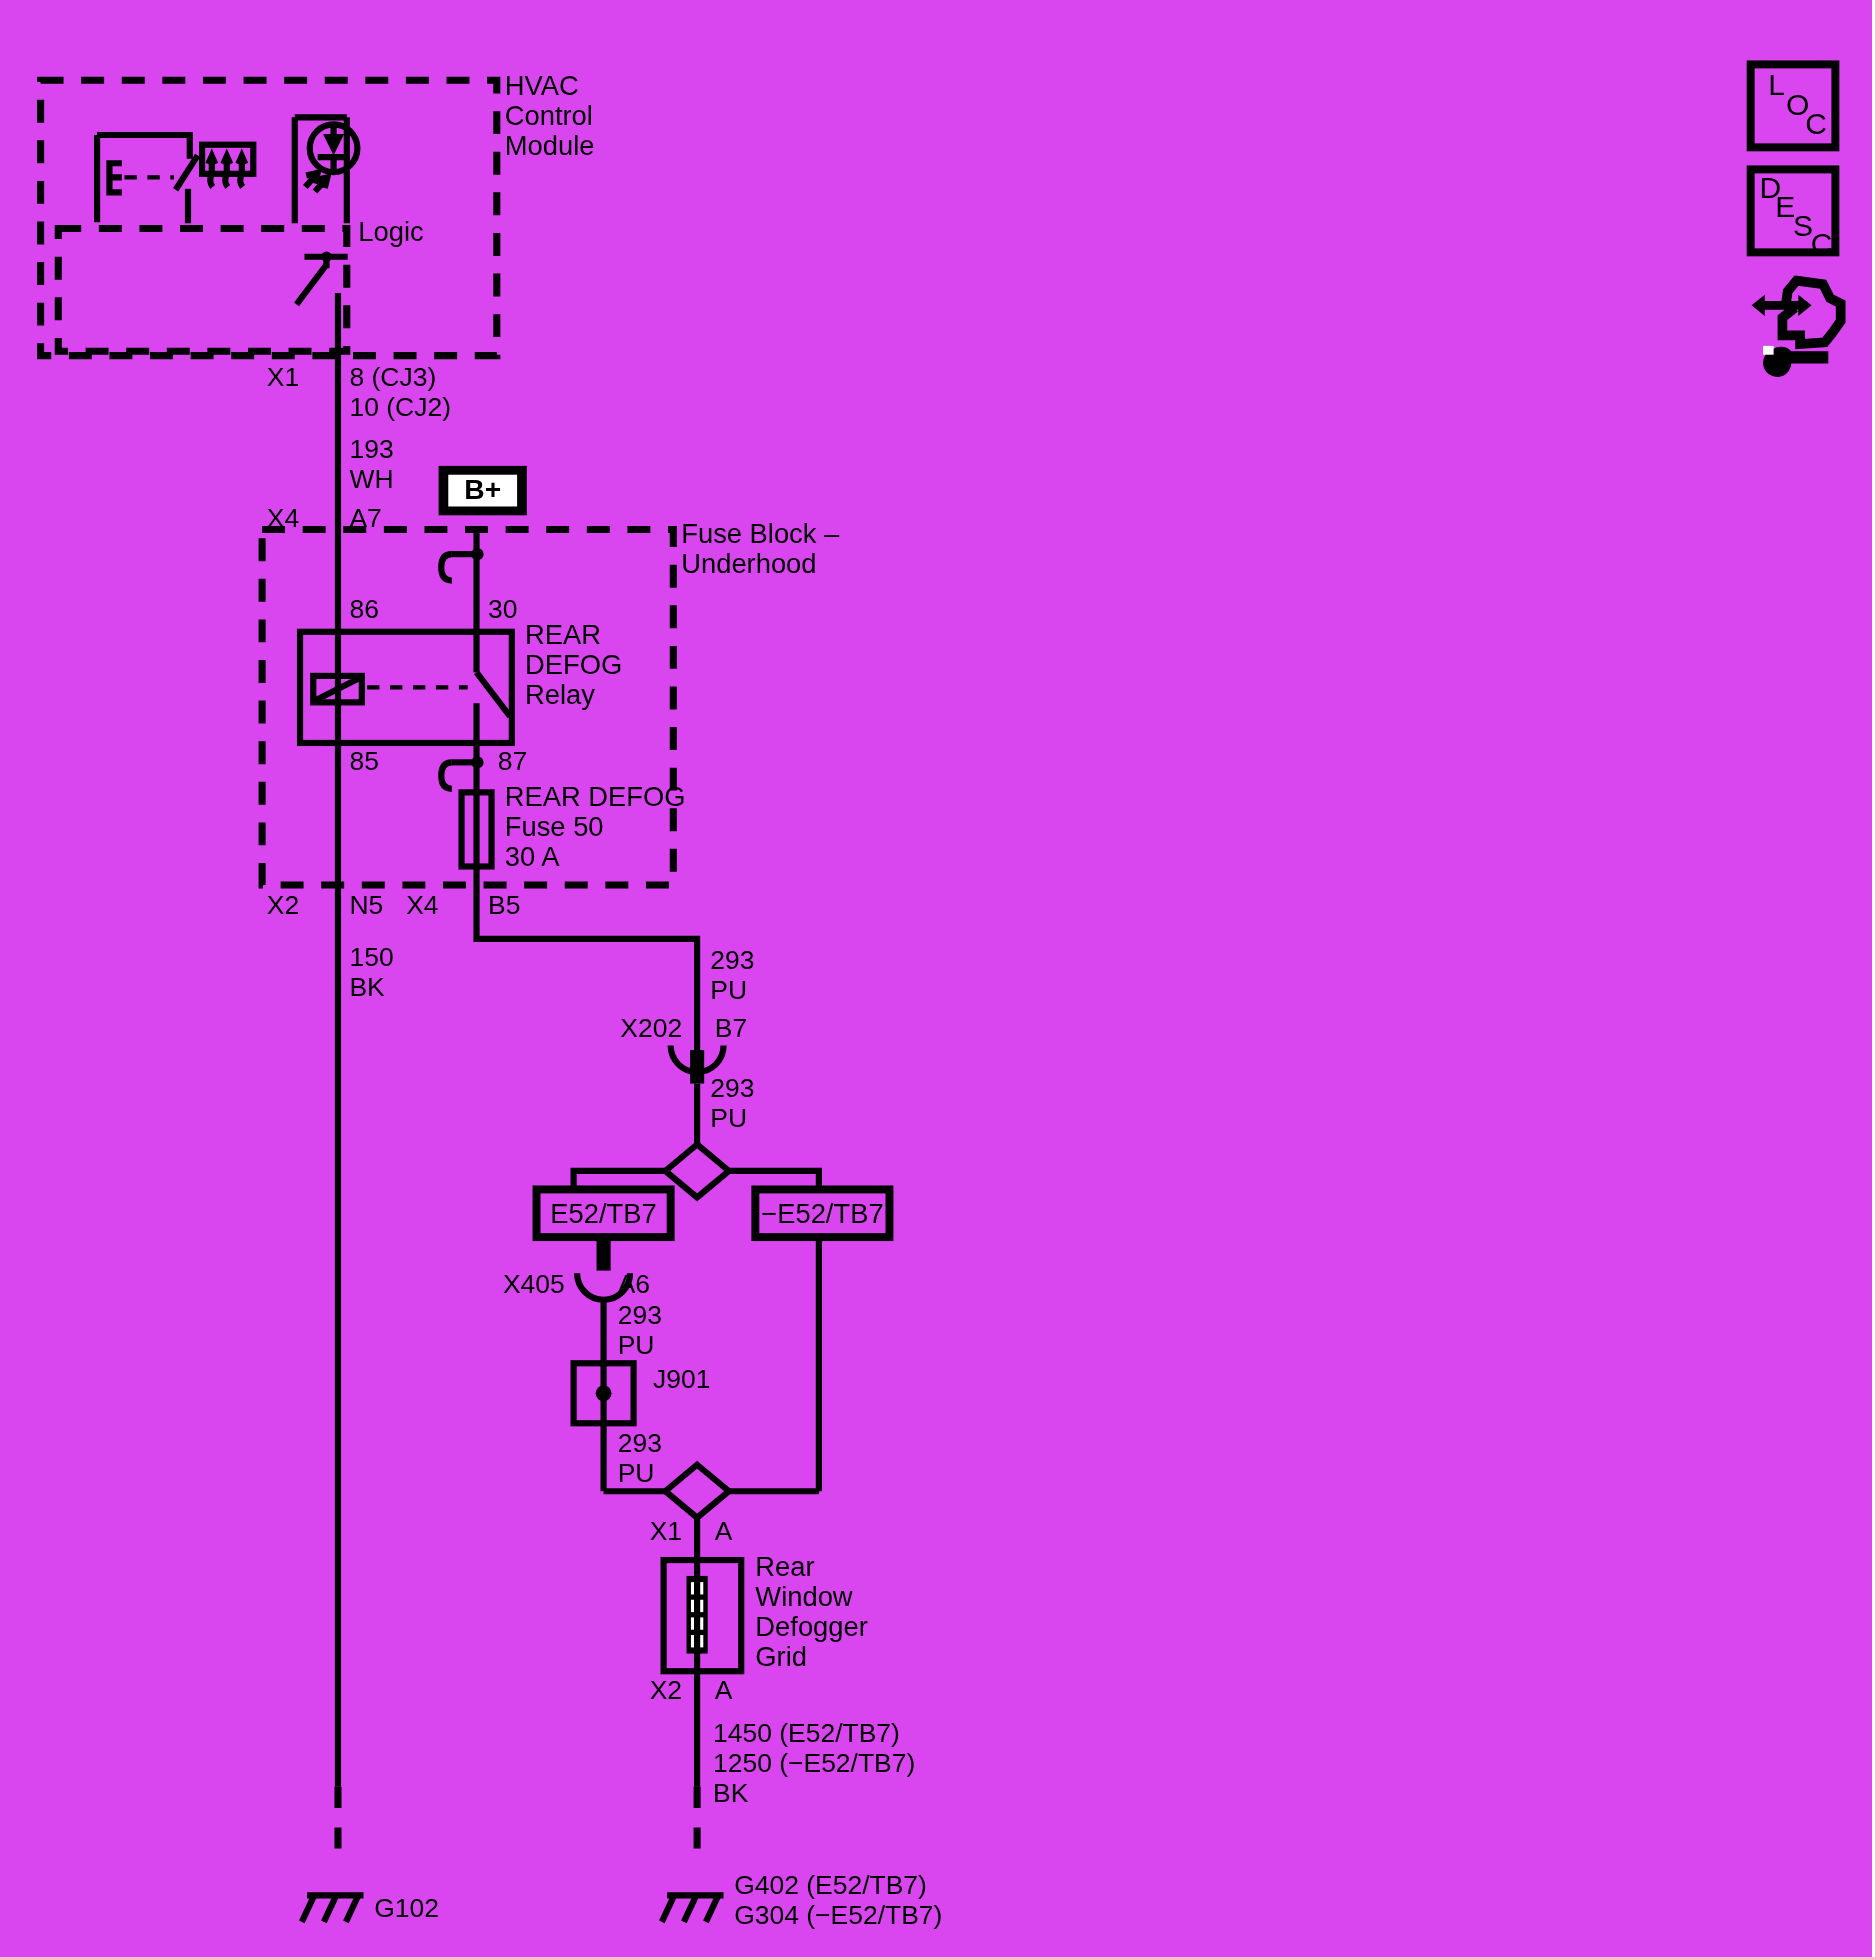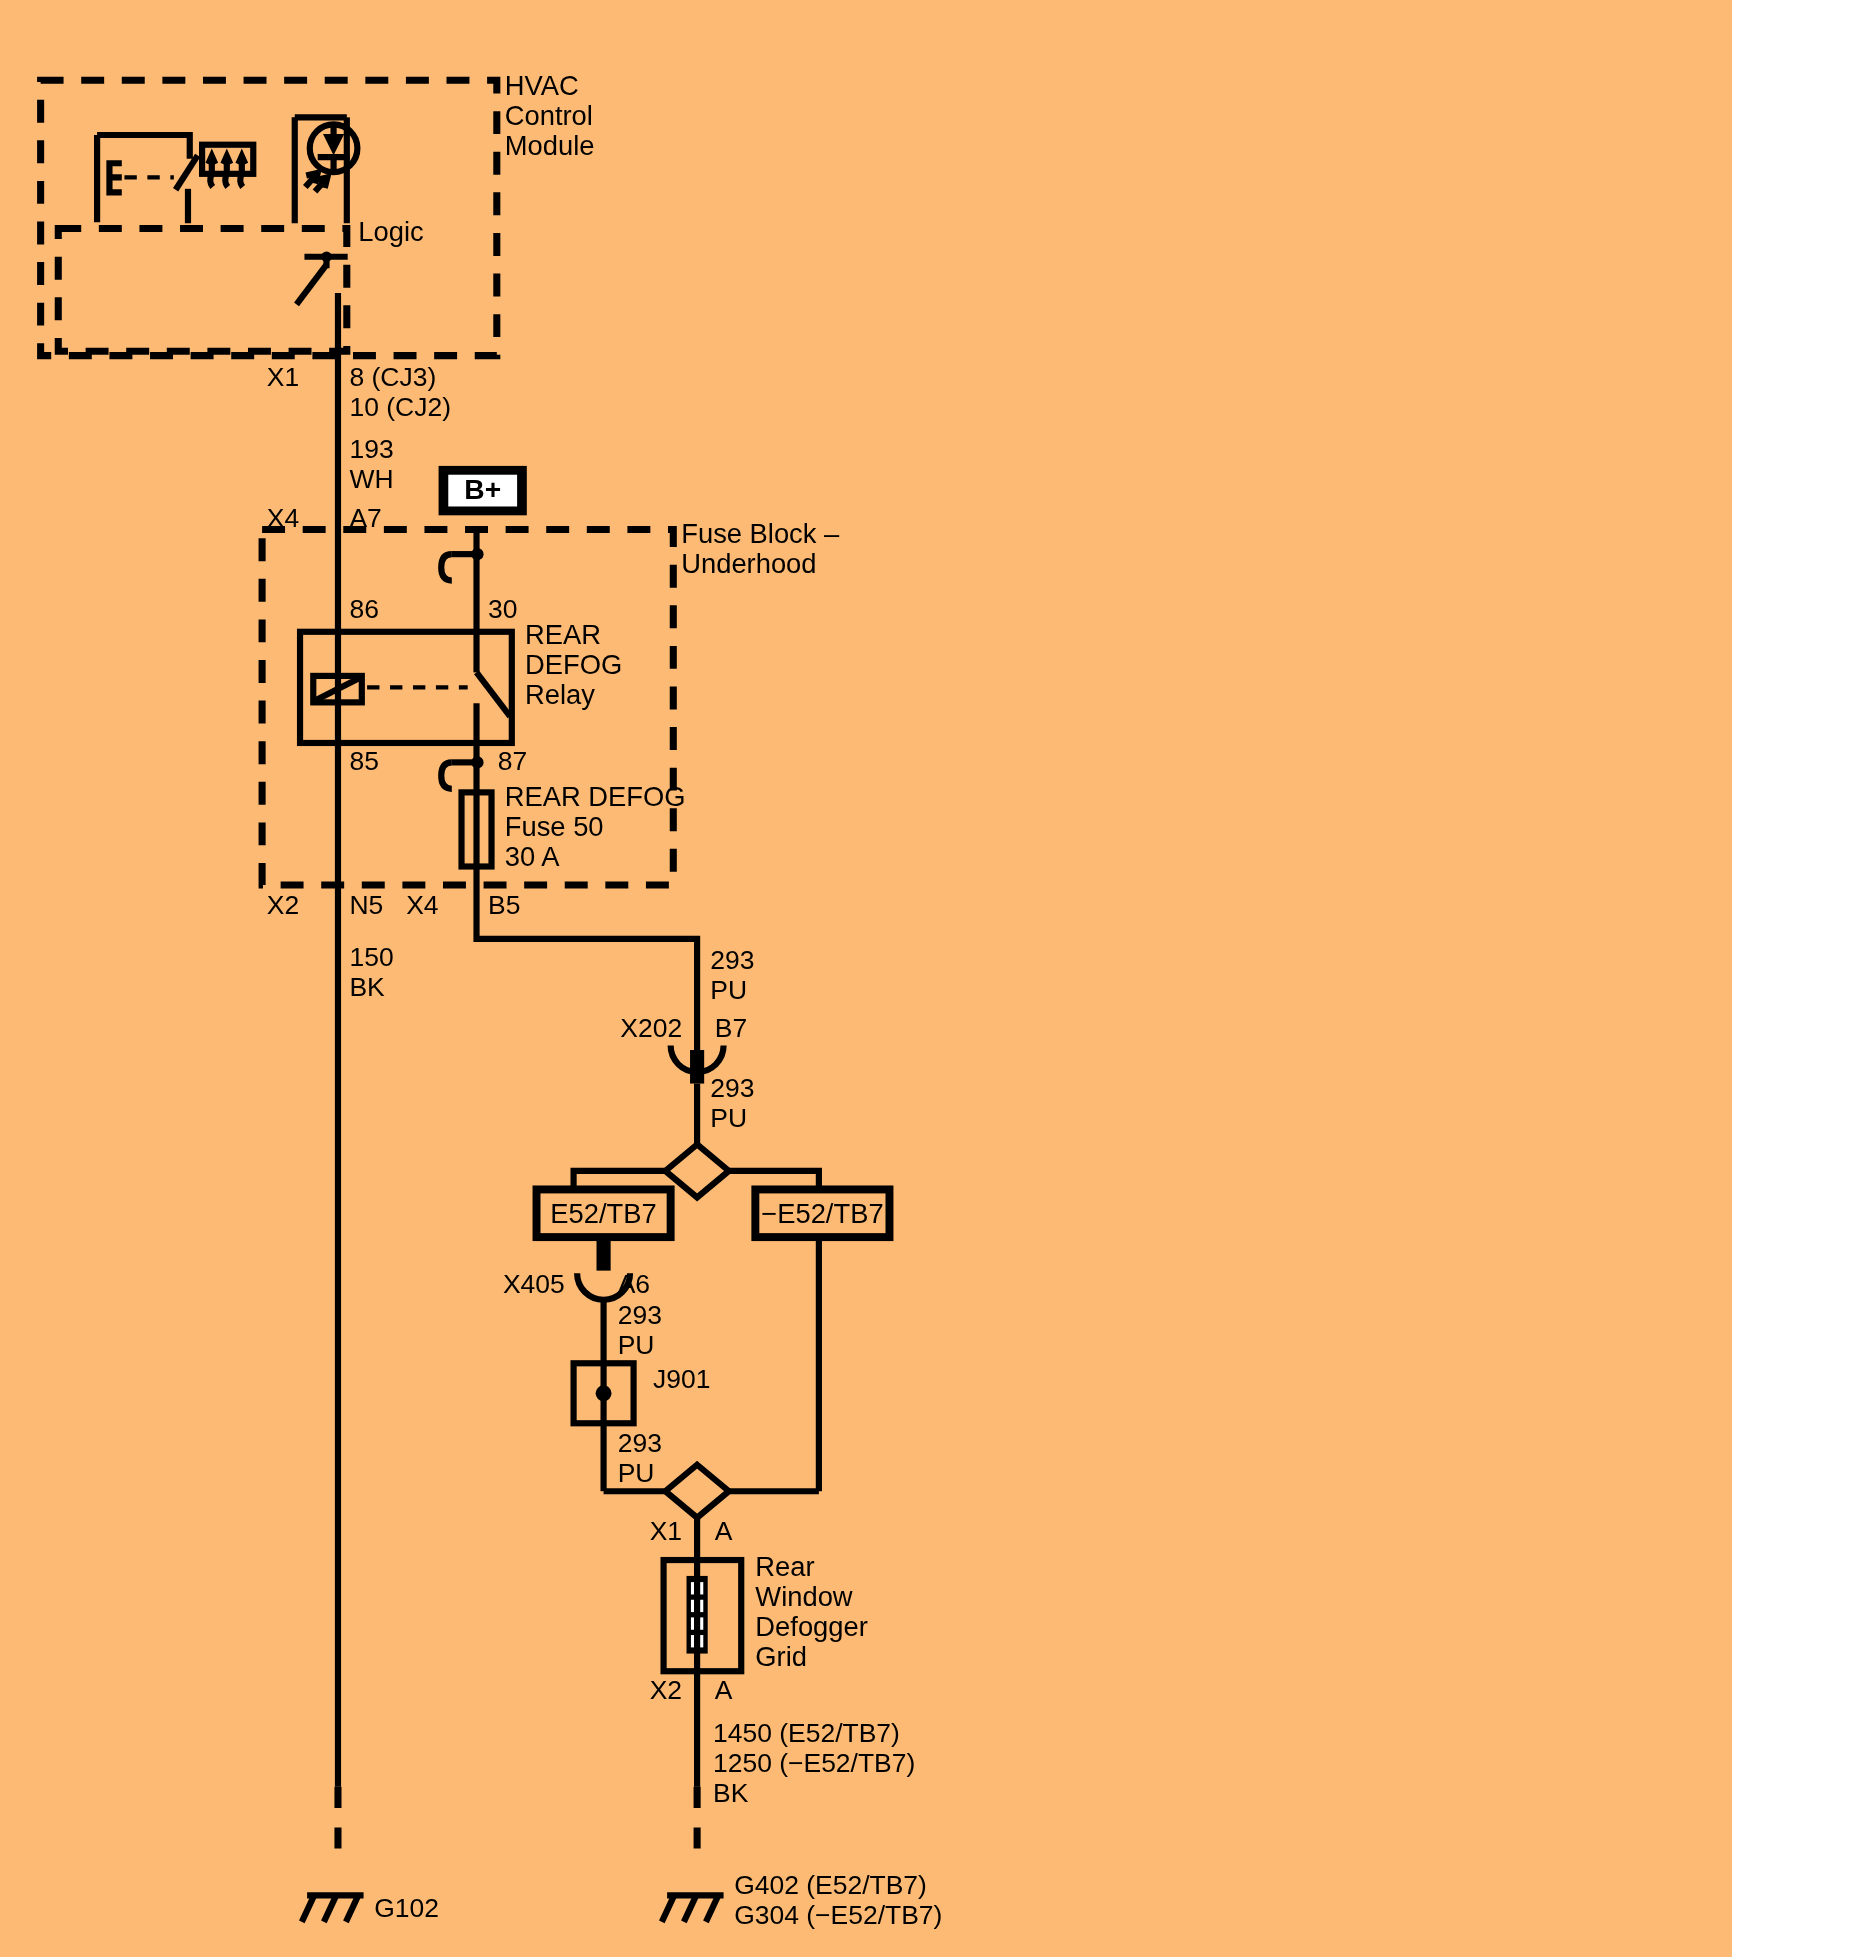--- a/index.html
+++ b/index.html
@@ -7,23 +7,23 @@
     margin: 0;
     padding: 0;
     background: #ffffff;
   }
   body {
     font-family: "Liberation Sans", sans-serif;
     color: #000000;
   }
   #diagram-root {
     position: relative;
-    width: 1732px;
+    width: 1872px;
     height: 1958px;
-    background: #fdba74;
+    background: #d946ef;
     overflow: hidden;
   }
   svg#schematic {
     position: absolute;
     top: 0;
     left: 0;
     width: 1876px;
     height: 1958px;
     display: block;
   }

